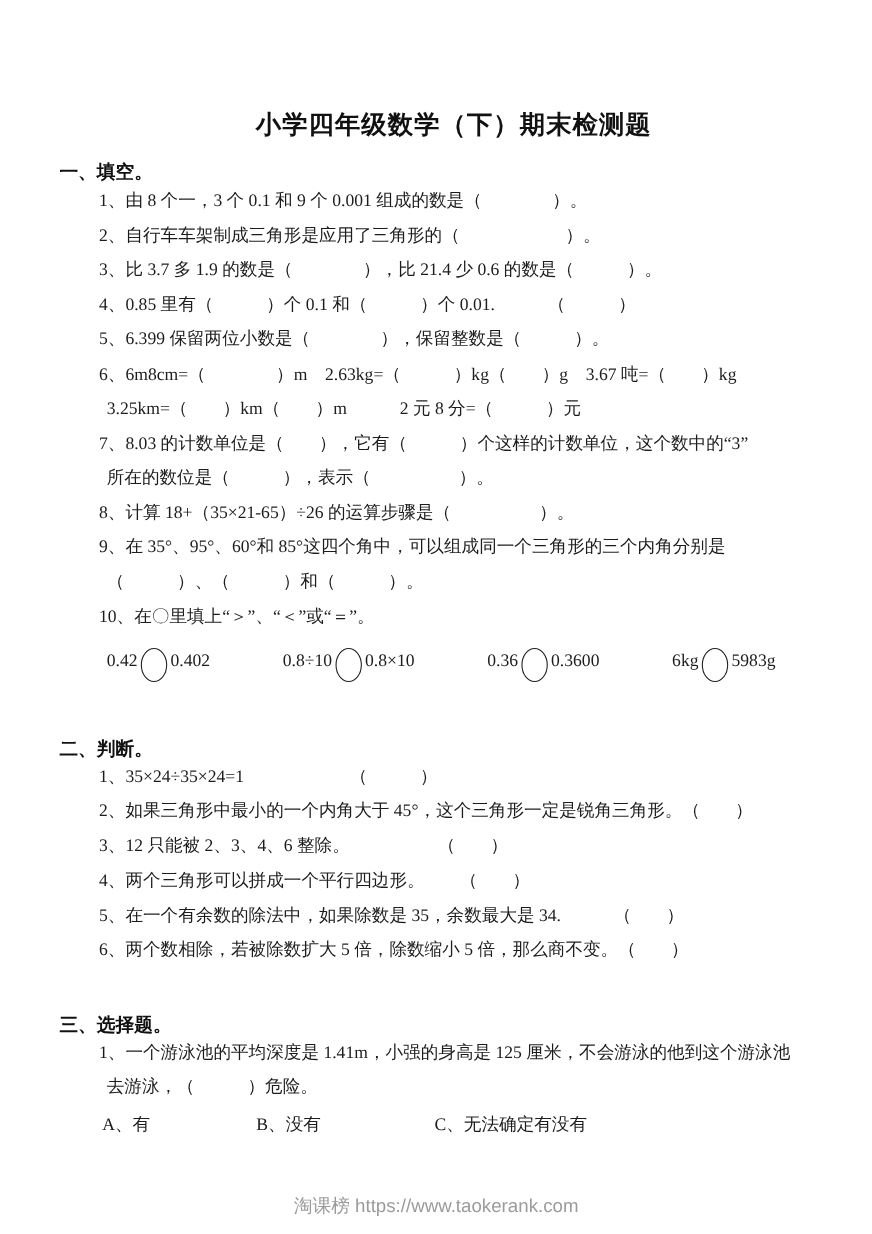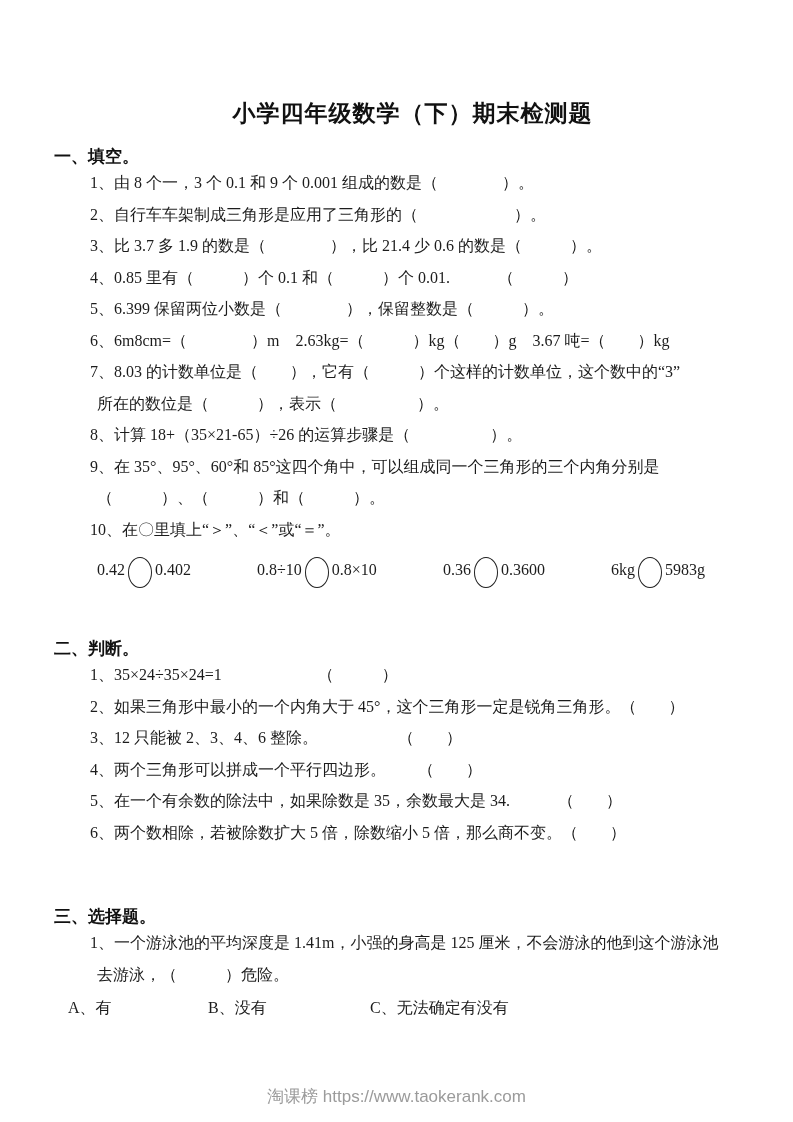--- a/index.html
+++ b/index.html
@@ -28,21 +28,21 @@
   .section{margin:0;}
   .section-heading{
     font-family:"Liberation Sans","DejaVu Sans",sans-serif;
     font-weight:bold;
     font-size:17px;
     color:#111;
     line-height:20px;
     margin-top:18px;
   }
   .sec2 .section-heading{margin-top:44px;}
-  .sec3 .section-heading{margin-top:59px;}
+  .sec3 .section-heading{margin-top:42px;}
   .line{
     margin-left:36px;
     line-height:31.5px;
     white-space:nowrap;
   }
   .sec1 .line:first-of-type{margin-top:6px;}
   .sec2 .line:first-of-type{margin-top:8px;}
   .sec3 .line:first-of-type{margin-top:10px;}
   .cont{margin-left:43px;}
   .cmp-row{
@@ -55,21 +55,21 @@
   .cmp-pair{display:flex;align-items:center;}
   .cmp-circle{
     display:inline-block;
     width:22px;height:29px;
     border:1.6px solid #222;
     border-radius:50%;
     margin:6px 3px 0 3px;
   }
   .options-row{
     display:flex;
-    margin-left:14px;
+    margin-left:39px;
     margin-top:2px;
     line-height:31.5px;
     align-items:flex-end;
   }
   .options-row .opt:nth-child(1){width:140px;}
   .options-row .opt:nth-child(2){width:162px;}
   .page-footer{
     position:absolute;
     left:0;bottom:14px;
     width:100%;
@@ -89,20 +89,21 @@
   <div class="content">
 
     <div class="section sec1">
       <div class="section-heading">一、填空。</div>
       <div class="line">1、由 8 个一，3 个 0.1 和 9 个 0.001 组成的数是（　　　　）。</div>
       <div class="line">2、自行车车架制成三角形是应用了三角形的（　　　　　　）。</div>
       <div class="line">3、比 3.7 多 1.9 的数是（　　　　），比 21.4 少 0.6 的数是（　　　）。</div>
       <div class="line">4、0.85 里有（　　　）个 0.1 和（　　　）个 0.01.　　　（　　　）</div>
       <div class="line">5、6.399 保留两位小数是（　　　　），保留整数是（　　　）。</div>
       <div class="line">6、6m8cm=（　　　　）m　2.63kg=（　　　）kg（　　）g　3.67 吨=（　　）kg</div>
+      <div class="line cont">3.25km=（　　）km（　　）m　　　2 元 8 分=（　　　）元</div>
       <div class="line">7、8.03 的计数单位是（　　），它有（　　　）个这样的计数单位，这个数中的“3”</div>
       <div class="line cont">所在的数位是（　　　），表示（　　　　　）。</div>
       <div class="line">8、计算 18+（35×21-65）÷26 的运算步骤是（　　　　　）。</div>
       <div class="line">9、在 35°、95°、60°和 85°这四个角中，可以组成同一个三角形的三个内角分别是</div>
       <div class="line cont">（　　　）、（　　　）和（　　　）。</div>
       <div class="line">10、在〇里填上“＞”、“＜”或“＝”。</div>
 
       <div class="cmp-row">
         <span class="cmp-pair">
           <span>0.42</span>

